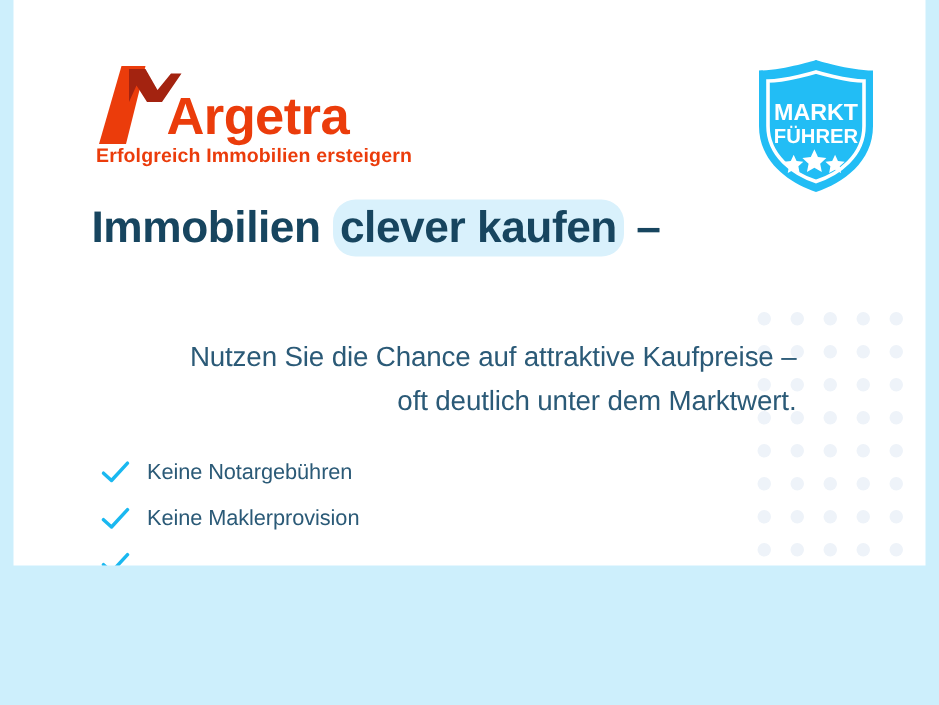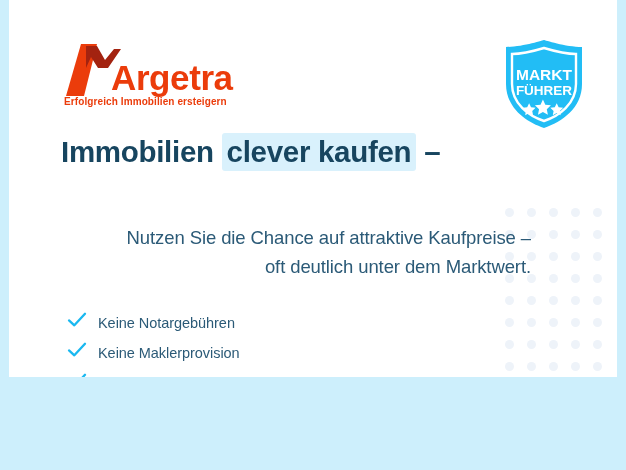--- a/index.html
+++ b/index.html
@@ -77,21 +77,21 @@
     font-weight: 700;
     color: #eb3c0b;
     letter-spacing: -0.4px;
     line-height: 1;
     font-family: "Liberation Sans", sans-serif;
   }
   #logo-tagline {
     position: absolute;
     left: 0px;
     top: 52px;
-    font-size: 10px;
+    font-size: 13px;
     font-weight: 700;
     color: #eb3c0b;
     letter-spacing: 0.1px;
     white-space: nowrap;
   }
 
   
   #badge {
     position: absolute;
     left: 487px;
@@ -115,21 +115,21 @@
     font-size: 29.5px;
     font-weight: 700;
     color: #17455f;
     line-height: 1.28;
     letter-spacing: -0.3px;
   }
   #headline .hl-line { white-space: nowrap; display: block; }
   #headline .mark {
     background: #d9f1fc;
     padding: 2px 5px 3px 5px;
-    border-radius: 3px;
+    border-radius: 15px;
     text-align: center;
   }
 
   
   #subheadline {
     position: absolute;
     left: 52px;
     top: 224px;
     width: 470px;
     font-size: 18.5px;
@@ -143,21 +143,21 @@
 
   
   #checklist {
     position: absolute;
     left: 56px;
     top: 300px;
     width: 470px;
   }
   .check-row {
     display: flex;
-    align-items: flex-end;
+    align-items: center;
     height: 30.5px;
   }
   .check-icon {
     width: 24px;
     min-width: 24px;
     height: 22px;
     margin-right: 9px;
     display: flex;
     align-items: center;
     justify-content: center;

